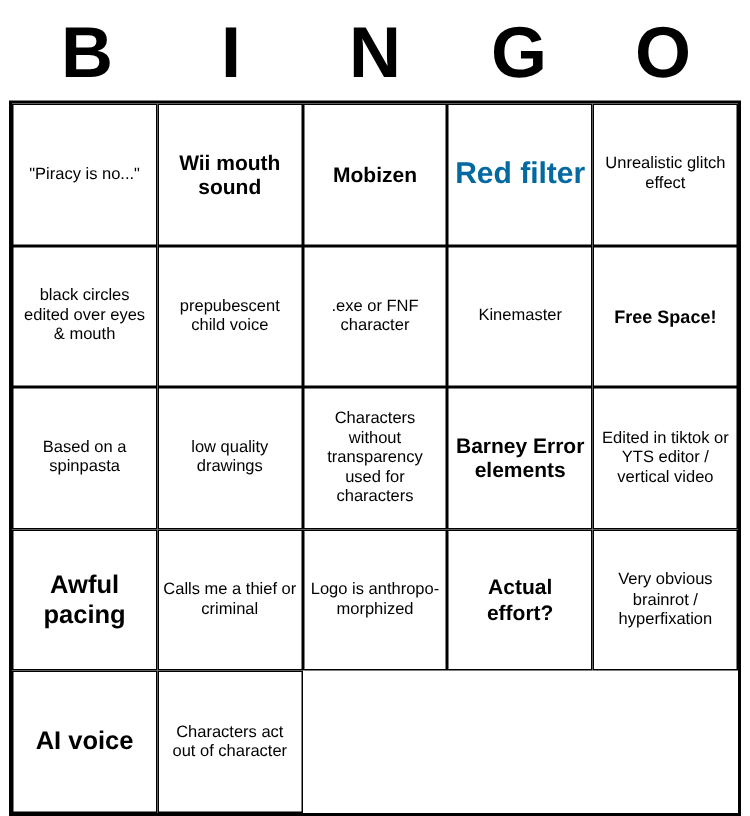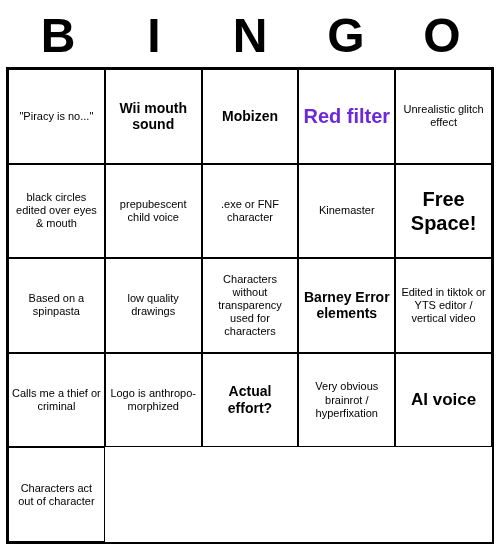--- a/index.html
+++ b/index.html
@@ -40,25 +40,25 @@
       align-items: center;
       justify-content: center;
       text-align: center;
       padding: 3px;
       font-size: 11px;
       line-height: 1.2;
       color: black;
       background: white;
     }
     .bingo-cell.free-space {
-      font-size: 20px;
+      font-size: 12px;
       font-weight: bold;
     }
     .bingo-cell.red-text {
-      color: #6d28d9;
+      color: #0369a1;
       font-size: 20px;
       font-weight: bold;
     }
     .bingo-cell.large-text {
       font-size: 17px;
       font-weight: bold;
     }
     .bingo-cell.medium-text {
       font-size: 14px;
       font-weight: bold;
@@ -84,19 +84,20 @@
     <div class="bingo-cell">black circles edited over eyes &amp; mouth</div>
     <div class="bingo-cell">prepubescent child voice</div>
     <div class="bingo-cell">.exe or FNF character</div>
     <div class="bingo-cell">Kinemaster</div>
     <div class="bingo-cell free-space">Free Space!</div>
     <div class="bingo-cell">Based on a spinpasta</div>
     <div class="bingo-cell">low quality drawings</div>
     <div class="bingo-cell">Characters without transparency used for characters</div>
     <div class="bingo-cell medium-text">Barney Error elements</div>
     <div class="bingo-cell">Edited in tiktok or YTS editor / vertical video</div>
+    <div class="bingo-cell large-text">Awful pacing</div>
     <div class="bingo-cell">Calls me a thief or criminal</div>
     <div class="bingo-cell">Logo is anthropo-morphized</div>
     <div class="bingo-cell medium-text">Actual effort?</div>
     <div class="bingo-cell">Very obvious brainrot / hyperfixation</div>
     <div class="bingo-cell large-text">AI voice</div>
     <div class="bingo-cell">Characters act out of character</div>
   </div>
 
 </body></html>

